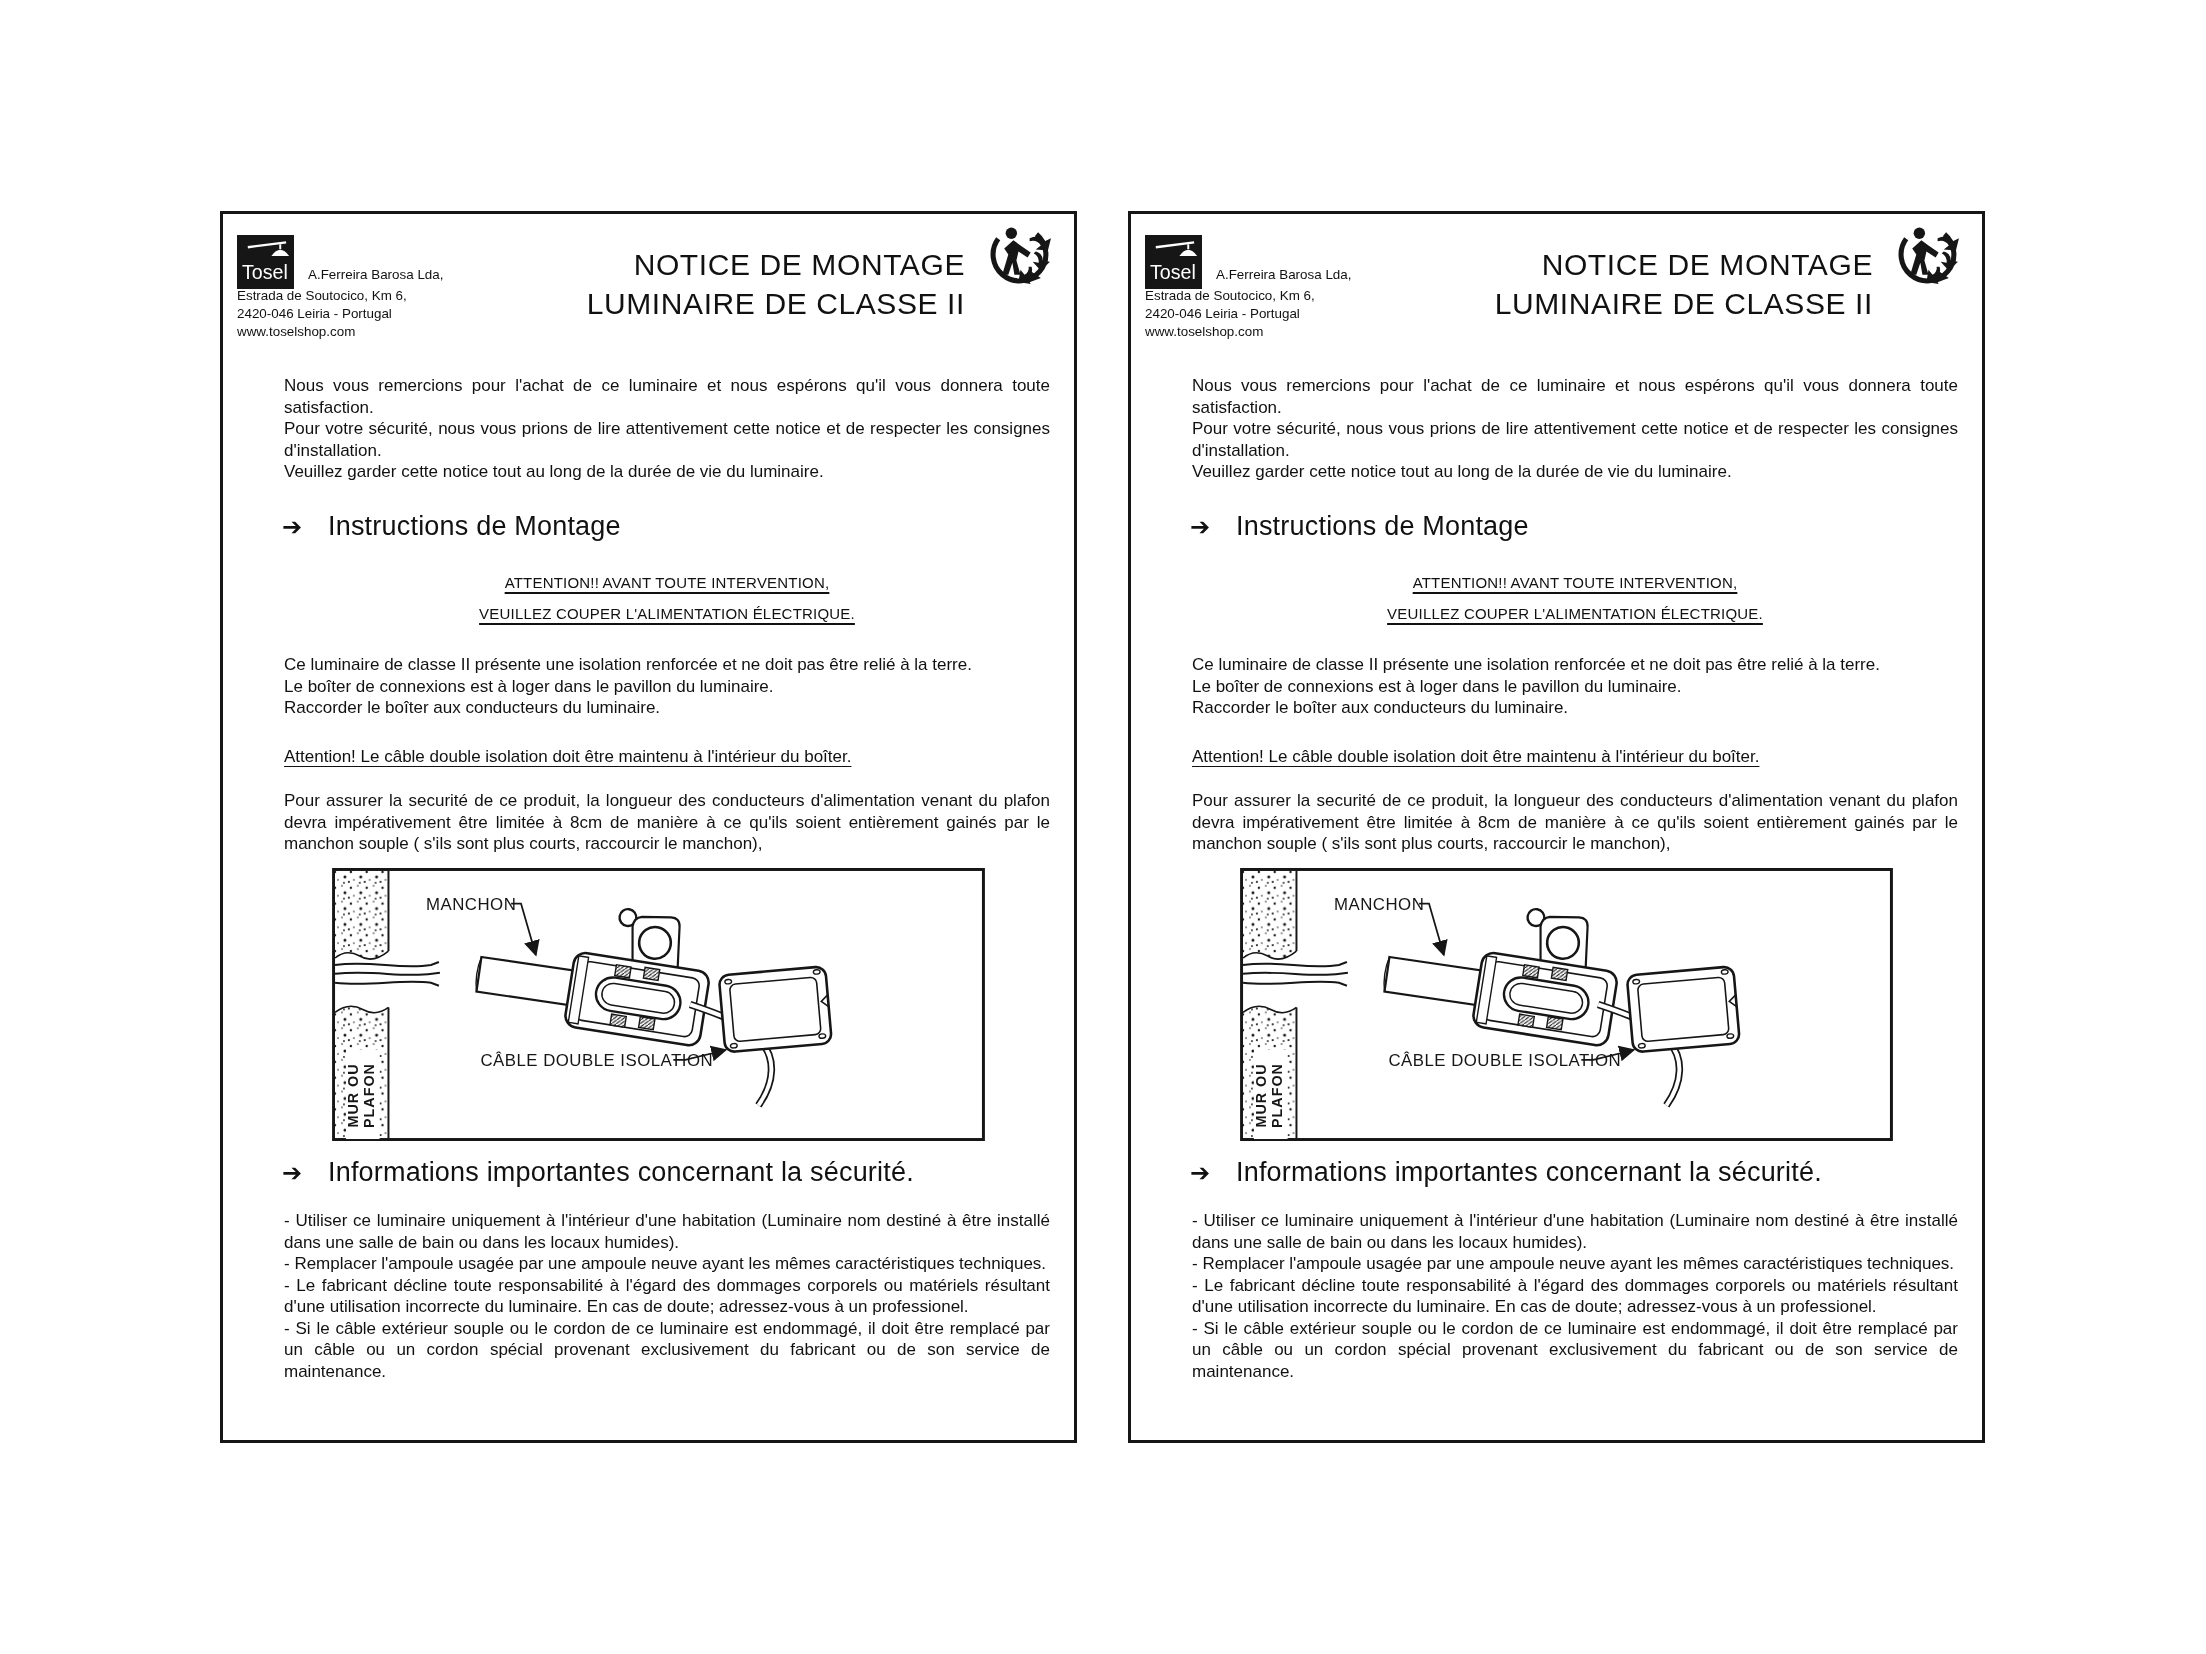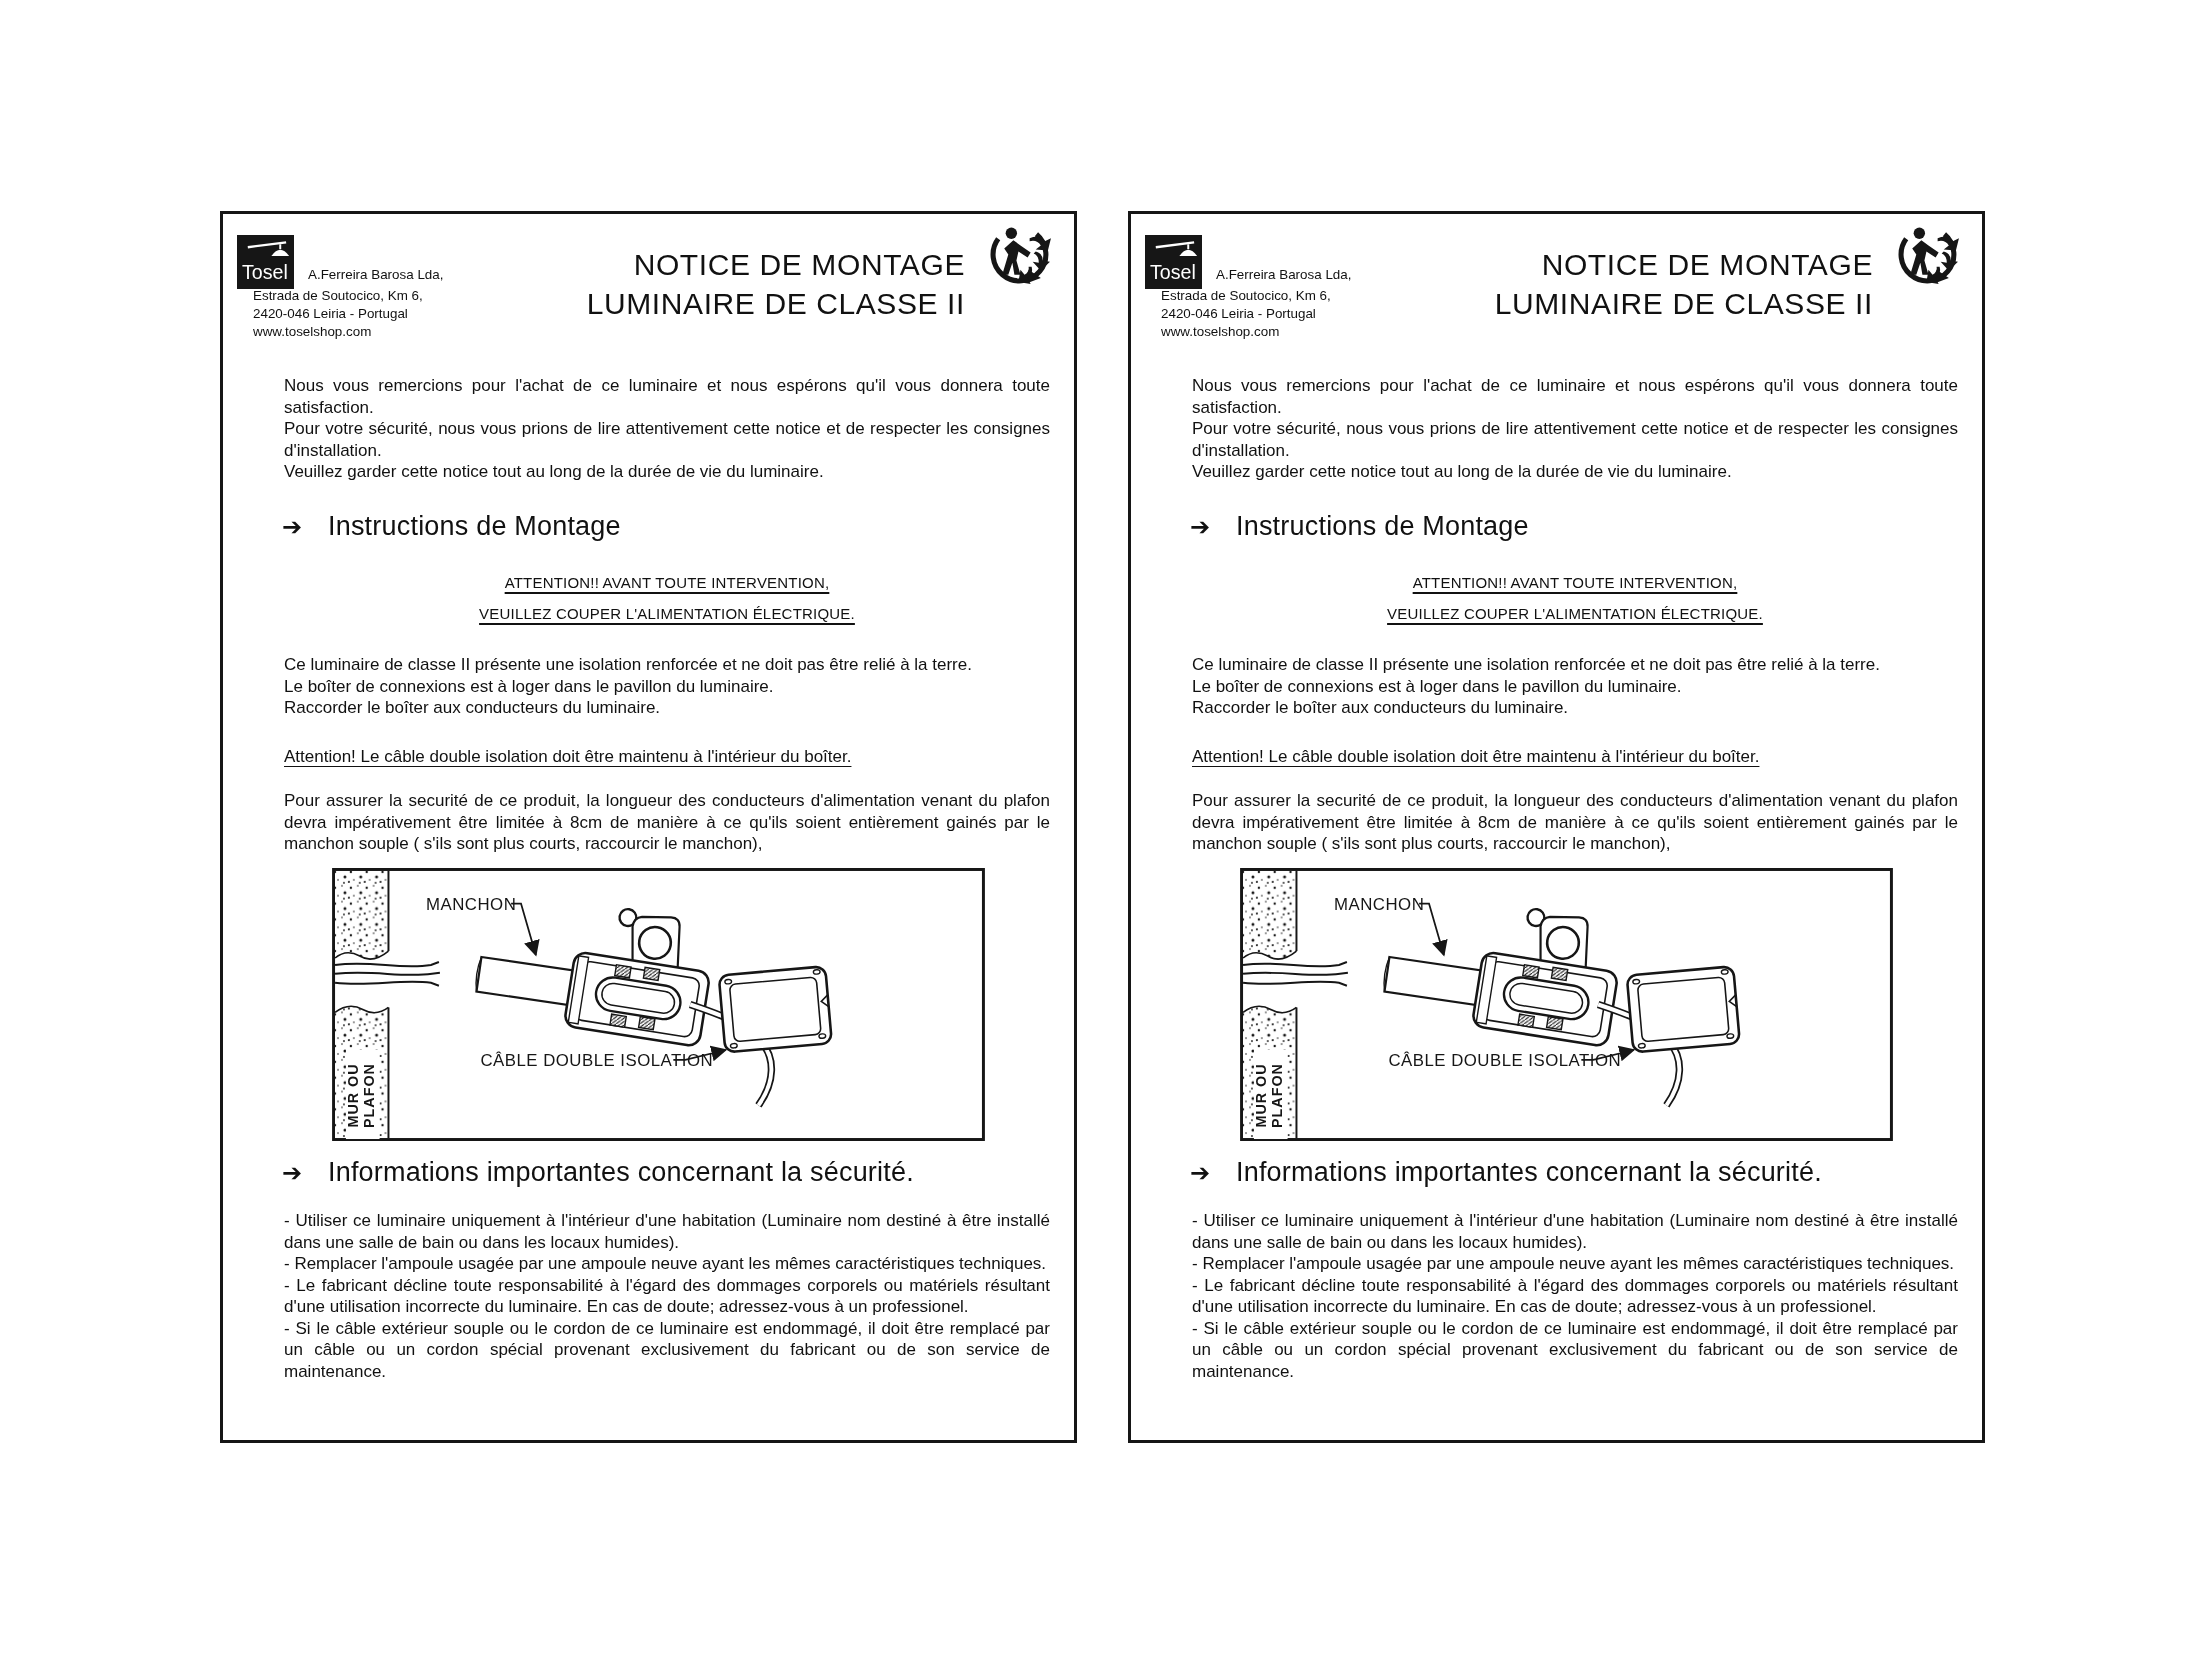--- a/index.html
+++ b/index.html
@@ -12,21 +12,21 @@
     position:absolute;top:211px;width:851px;height:1226px;
     border:3px solid #161616;background:#fff;
   }
   .page.p1{left:220px;}
   .page.p2{left:1128px;}
   .page-inner{position:relative;width:100%;height:100%;}
 
   
   .logo-box{position:absolute;left:14px;top:21px;width:57px;height:54px;background:#161616;}
   .company-line1{position:absolute;left:76px;top:53px;font-size:13.4px;white-space:nowrap;margin-left:9px;}
-  .company-rest{position:absolute;left:14px;top:73px;font-size:13.4px;line-height:18px;white-space:nowrap;margin-left:16px;}
+  .company-rest{position:absolute;left:14px;top:73px;font-size:13.4px;line-height:18px;white-space:nowrap;}
   .title{position:absolute;left:69px;right:109px;top:31px;text-align:right;
          font-size:30px;line-height:39px;letter-spacing:0.6px;}
   .triman{position:absolute;right:20px;top:7px;width:65px;height:65px;}
 
   
   .bodytext{font-size:17px;line-height:21.5px;}
   .just{text-align:justify;}
   .bodytext p{margin:0;}
   .intro{position:absolute;left:61px;top:161px;width:766px;}
   .arrow-heading{position:absolute;left:59px;display:flex;align-items:center;}

